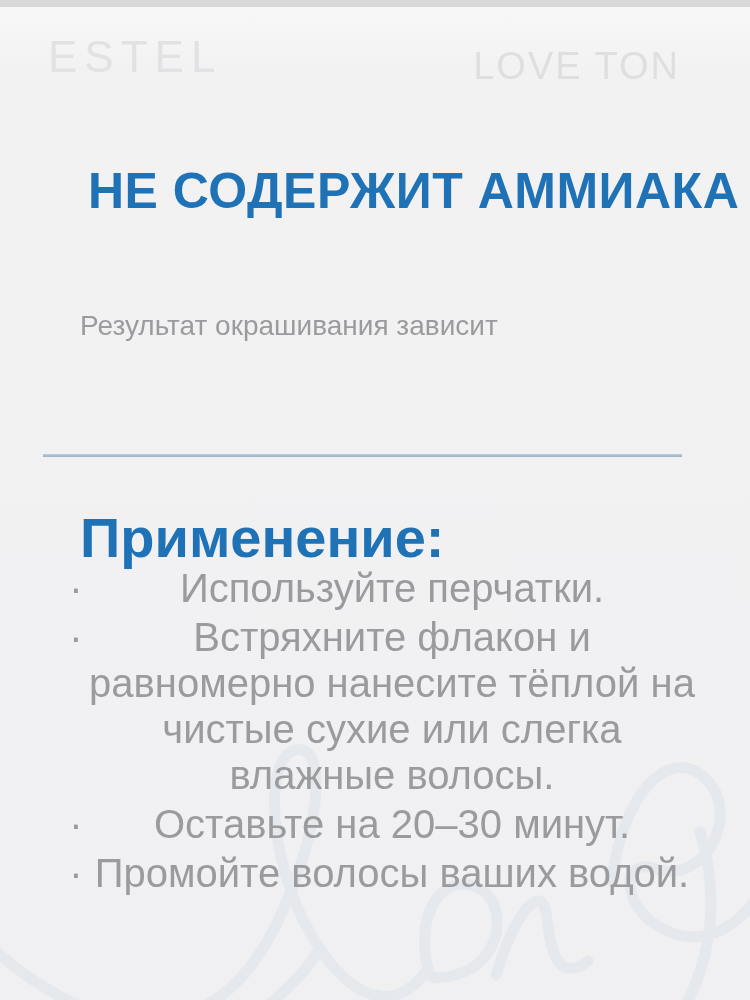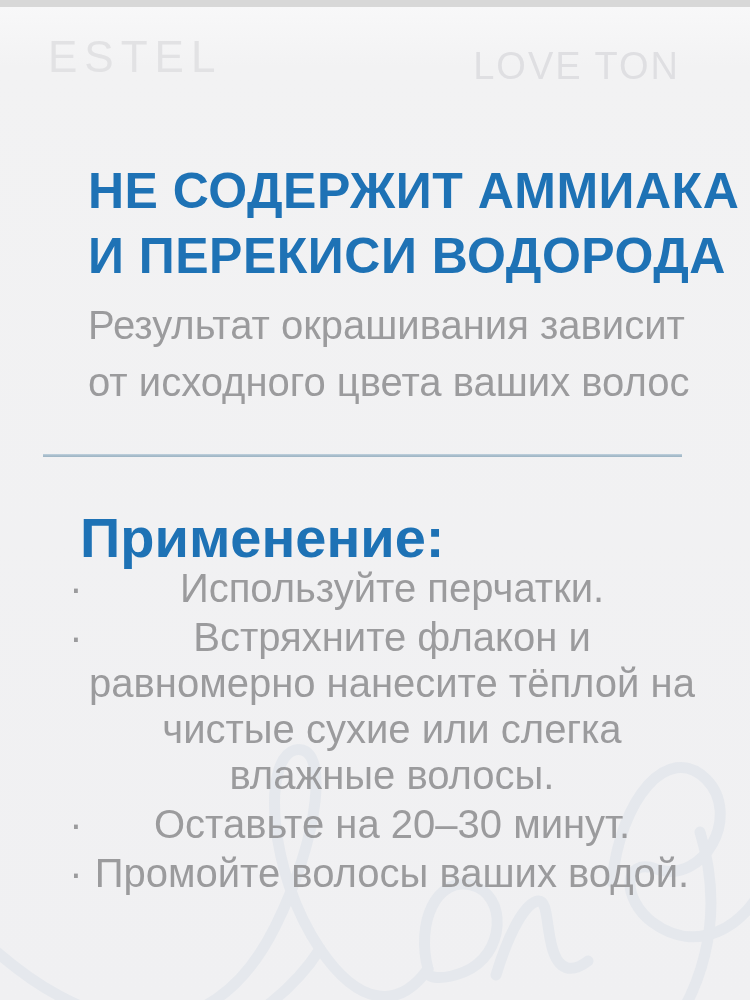--- a/index.html
+++ b/index.html
@@ -24,23 +24,23 @@
   }
   
   .claim{
     position:absolute;left:88px;top:152px;
     margin:0;
     font-size:50px;line-height:65px;font-weight:700;
     color:#1e72b5;letter-spacing:.5px;
   }
   
   .note{
-    position:absolute;left:88px;top:290px;
+    position:absolute;left:80px;top:290px;
     margin:0;
-    font-size:40px;line-height:57px;font-weight:400;
+    font-size:28px;line-height:57px;font-weight:400;
     color:#9b9b9d;
   }
   
   .divider{
     position:absolute;left:43px;top:447px;
     width:639px;height:3px;border:none;margin:0;
     background:linear-gradient(180deg,#c2d2de 0%,#a4bac9 60%,#9fb5c5 100%);
   }
   
   .usage-heading{
@@ -82,23 +82,23 @@
     <path d="M428,342 C416,296 436,250 471,258 C508,267 506,328 464,345 C438,355 424,350 428,342"></path>
     <path d="M496,348 C510,302 526,276 538,274 C548,273 546,298 552,320 C558,343 571,347 588,334"></path>
     <path d="M612,255 C620,172 668,115 706,152 C742,188 704,258 656,242 C622,230 622,272 652,295 C696,328 746,302 768,250"></path>
     <path d="M700,205 C726,290 704,372 648,430"></path>
     <path d="M320,322 C270,400 160,450 40,440"></path>
   </svg>
 
   <div class="brand">ESTEL</div>
   <div class="product-line">LOVE TON</div>
 
-  <h1 class="claim"><span>НЕ СОДЕРЖИТ АММИАКА</span><br><span>И ПЕРЕКИСИ ВОДОРОДА</span></h1>
+  <h1 class="claim"><span>НЕ СОДЕРЖИТ АММИАКА</span><br></h1>
 
-  <p class="note"><span>Результат окрашивания зависит</span><br><span>от исходного цвета ваших волос</span></p>
+  <p class="note"><span>Результат окрашивания зависит</span><br></p>
 
   <hr class="divider">
 
   <h2 class="usage-heading">Применение:</h2>
   <ul class="usage-list">
       <li>
         <span class="bullet">·</span>
         <span class="item-text">Используйте перчатки.</span>
       </li>
       <li>

